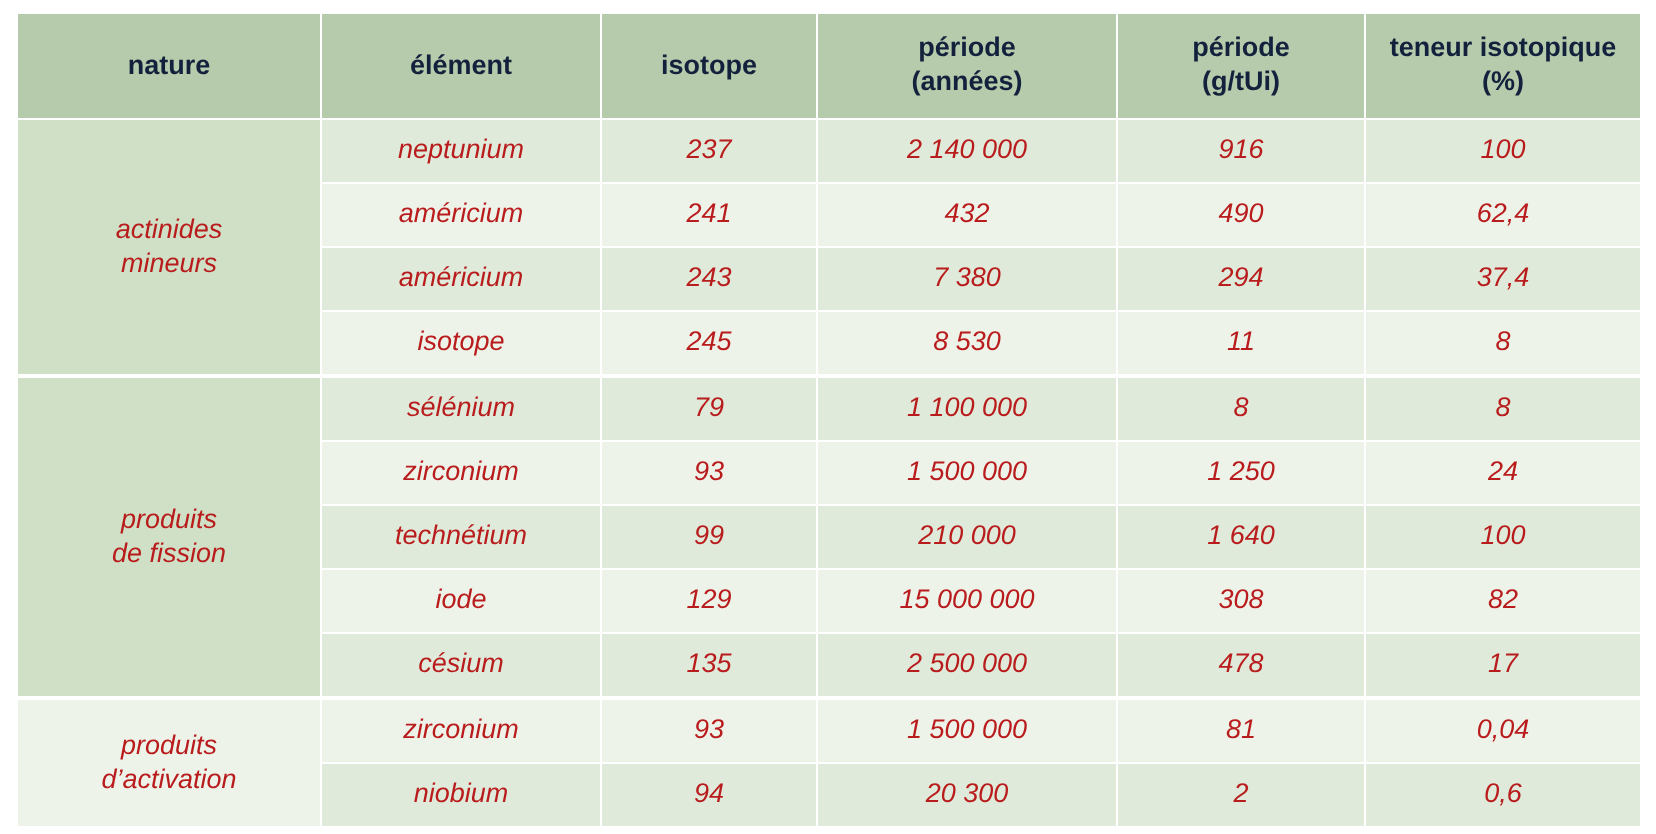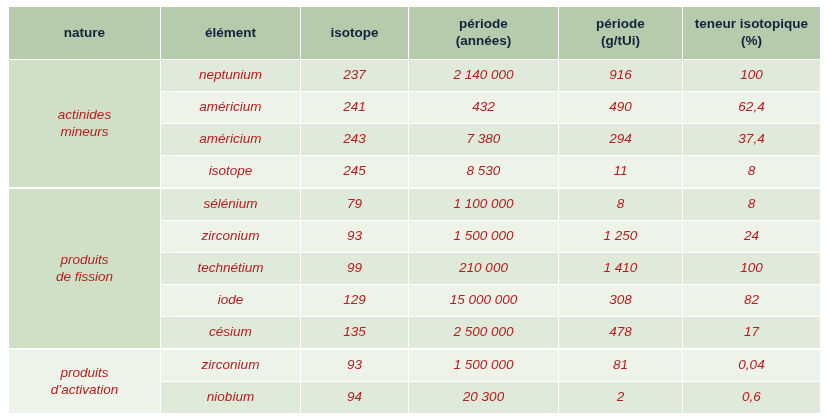--- a/index.html
+++ b/index.html
@@ -154,21 +154,21 @@
         <td>zirconium</td>
         <td>93</td>
         <td class="nowrap">1 500 000</td>
         <td class="nowrap">1 250</td>
         <td>24</td>
       </tr>
       <tr>
         <td>technétium</td>
         <td>99</td>
         <td class="nowrap">210 000</td>
-        <td class="nowrap">1 410</td>
+        <td class="nowrap">1 640</td>
         <td>100</td>
       </tr>
       <tr class="alt">
         <td>iode</td>
         <td>129</td>
         <td class="nowrap">15 000 000</td>
         <td class="nowrap">308</td>
         <td>82</td>
       </tr>
       <tr>

